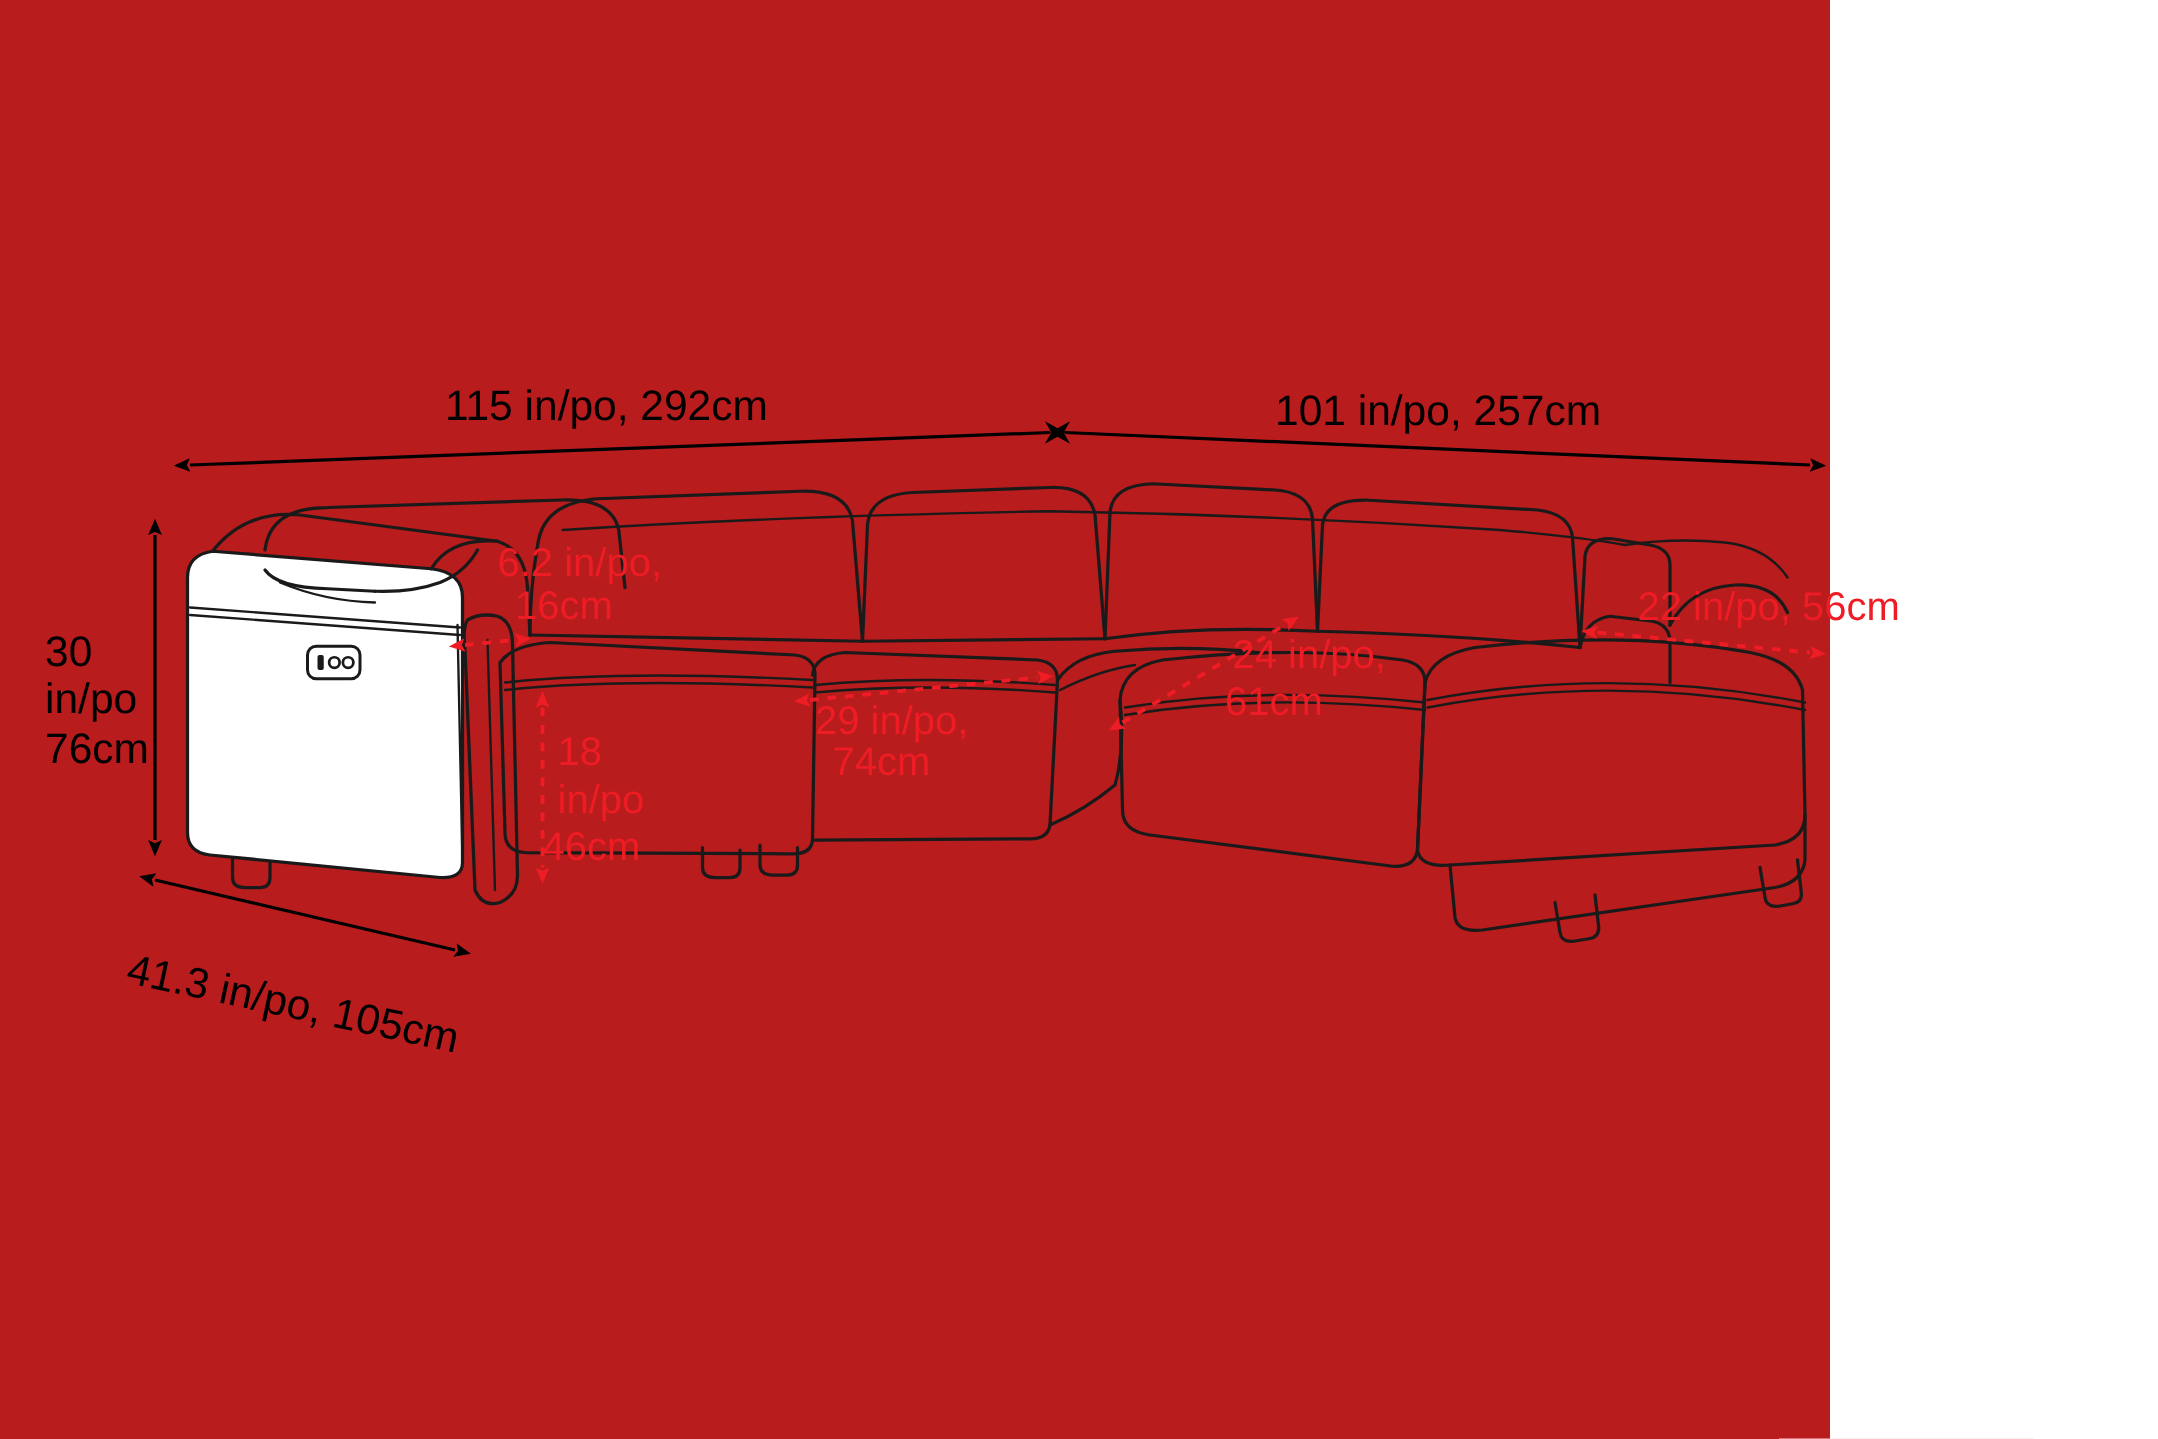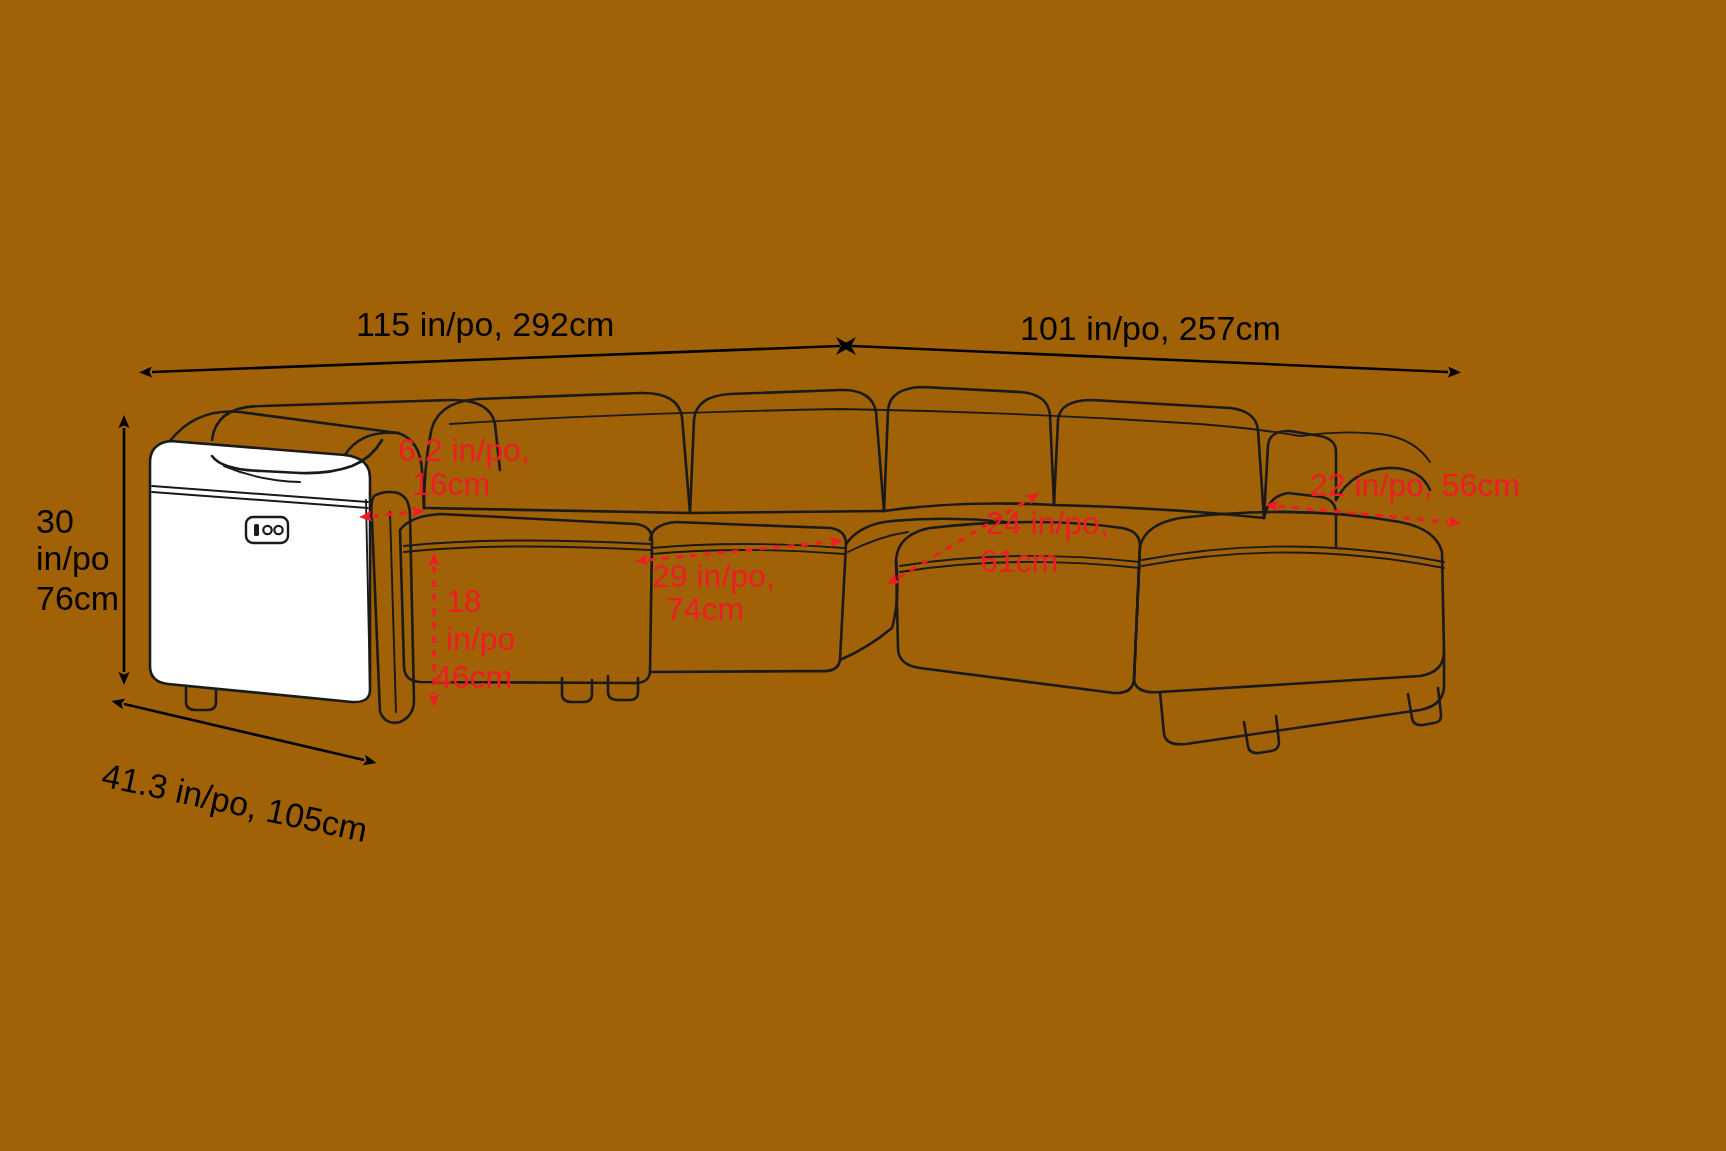--- a/index.html
+++ b/index.html
@@ -8,23 +8,23 @@
     background: #ffffff;
   }
   body {
     width: 1726px;
     height: 1151px;
     font-family: "Liberation Sans", sans-serif;
     overflow: hidden;
   }
   #diagram-root {
     position: relative;
-    width: 1726px;
+    width: 1464px;
     height: 1151px;
-    background: #a16207;
+    background: #b91c1c;
   }
   svg#sofa-diagram {
     display: block;
     width: 1726px;
     height: 1151px;
   }
   .sofa-line {
     fill: none;
     stroke: #1a1a1a;
     stroke-width: 2.6;

